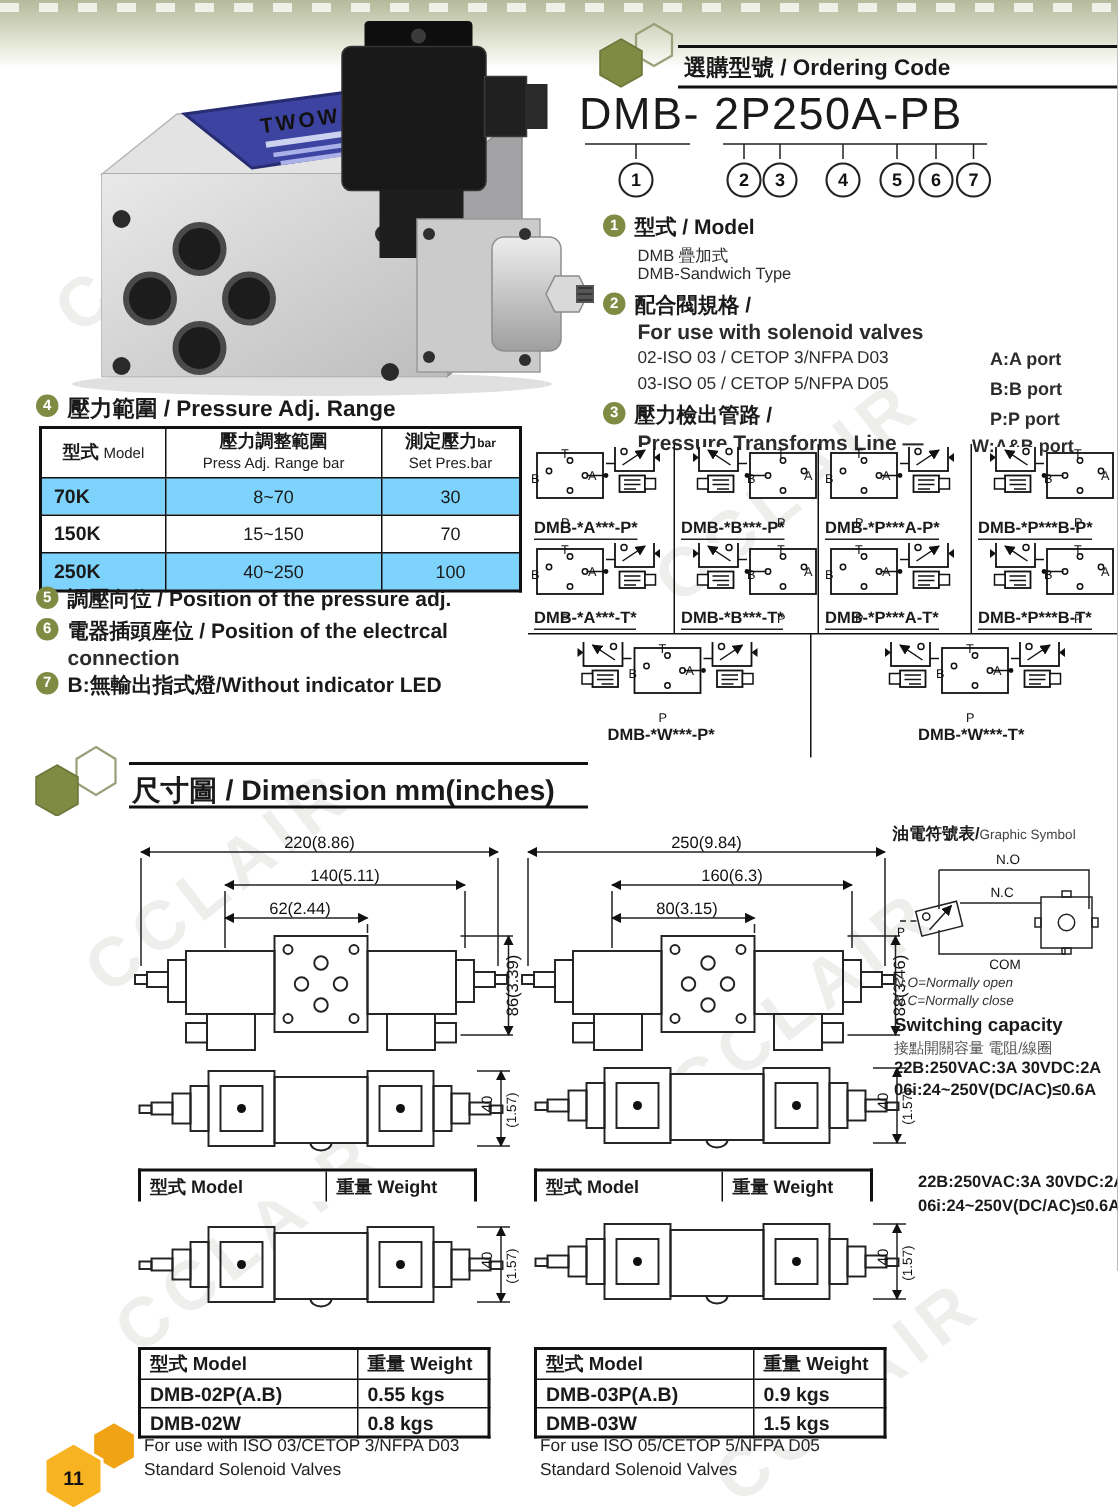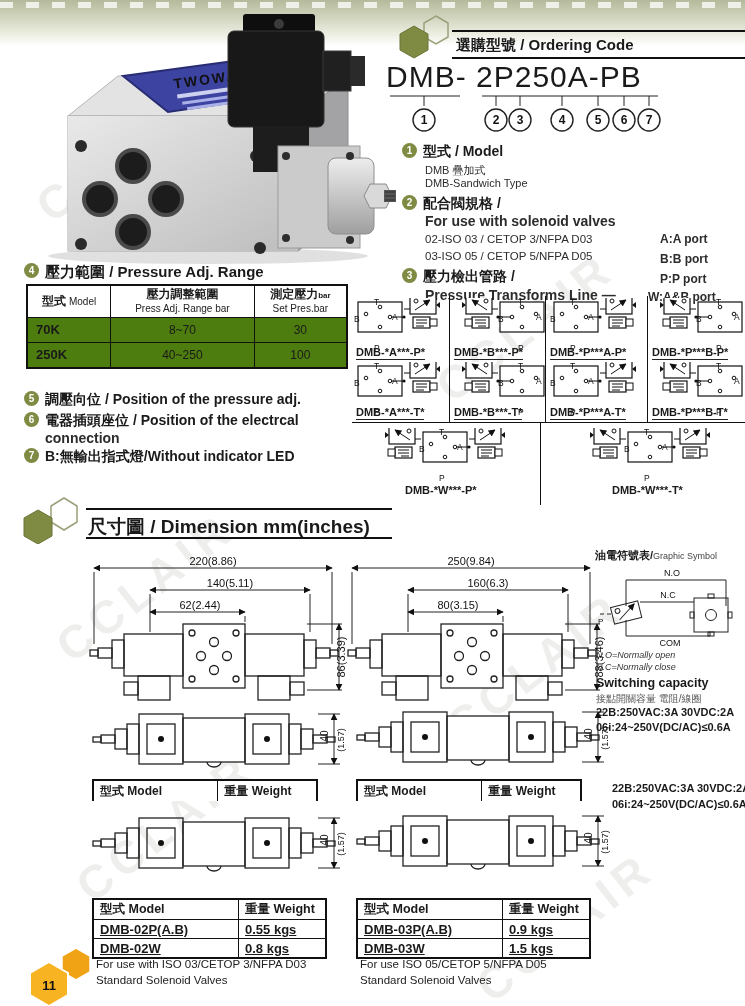--- a/index.html
+++ b/index.html
@@ -25,27 +25,27 @@
   .item{position:absolute;display:flex;gap:6px;align-items:flex-start;font-weight:bold;font-size:14px;white-space:nowrap;}
   .subtxt{position:absolute;font-size:11px;color:#2c2c2c;white-space:nowrap;}
   .bold12{font-weight:bold;font-size:12px;}
   
   table{border-collapse:collapse;}
   .ptable{position:absolute;width:322px;border:2px solid #111;background:#fff;}
   .ptable th,.ptable td{border:1px solid #111;text-align:center;padding:1px 2px;}
   .ptable th{font-size:11px;line-height:1.25;}
   .ptable td{font-size:12px;height:22px;}
   .ptable td.model{font-weight:bold;font-size:13px;text-align:left;padding-left:8px;}
-  .ptable tr.alt{background:#4d7c0f;}
+  .ptable tr.alt{background:#7dd3fc;}
   .hdr-zh{font-weight:bold;font-size:12px;}
   .hdr-en{font-weight:normal;font-size:10px;color:#222;}
   .wtable{position:absolute;width:235px;border:2px solid #111;background:#fff;}
   .wtable th,.wtable td{border:1px solid #111;font-size:12.5px;text-align:left;padding:1px 6px;height:16px;}
   .wtable th{font-weight:bold;}
-  .wtable td{font-weight:bold;font-size:13px;text-decoration:underline;}
+  .wtable td{font-weight:bold;font-size:13px;}
   .midtable{position:absolute;width:222px;height:20px;border:2px solid #111;border-bottom:none;
             display:flex;background:#fff;}
   .midtable .c1{flex:1.3;border-right:1px solid #111;padding:2px 6px;font-weight:bold;font-size:12px;}
   .midtable .c2{flex:1;padding:2px 6px;font-weight:bold;font-size:12px;}
   
   .vline{position:absolute;width:1px;background:#111;}
   .hline{position:absolute;height:1px;background:#111;}
   .dlabel{position:absolute;font-size:11px;font-weight:bold;white-space:nowrap;border-bottom:1px solid #222;padding-bottom:1px;}
   .dlabel.nound{border-bottom:none;}
   .schem{position:absolute;}
@@ -289,20 +289,25 @@
       <th style="width:82px;"><span class="hdr-zh">型式</span> <span class="hdr-en">Model</span></th>
       <th style="width:148px;"><span class="hdr-zh">壓力調整範圍</span><br>
           <span class="hdr-en">Press Adj. Range bar</span></th>
       <th style="width:92px;"><span class="hdr-zh">測定壓力</span><span style="font-size:8px;">bar</span><br>
           <span class="hdr-en">Set Pres.bar</span></th>
     </tr>
     <tr class="alt">
       <td class="model">70K</td>
       <td>8~70</td>
       <td>30</td>
+    </tr>
+    <tr>
+      <td class="model">150K</td>
+      <td>15~150</td>
+      <td>70</td>
     </tr>
     <tr class="alt">
       <td class="model">250K</td>
       <td>40~250</td>
       <td>100</td>
     </tr>
   </tbody>
     </table>
 
   <div class="item" style="left:24px;top:391px;">

